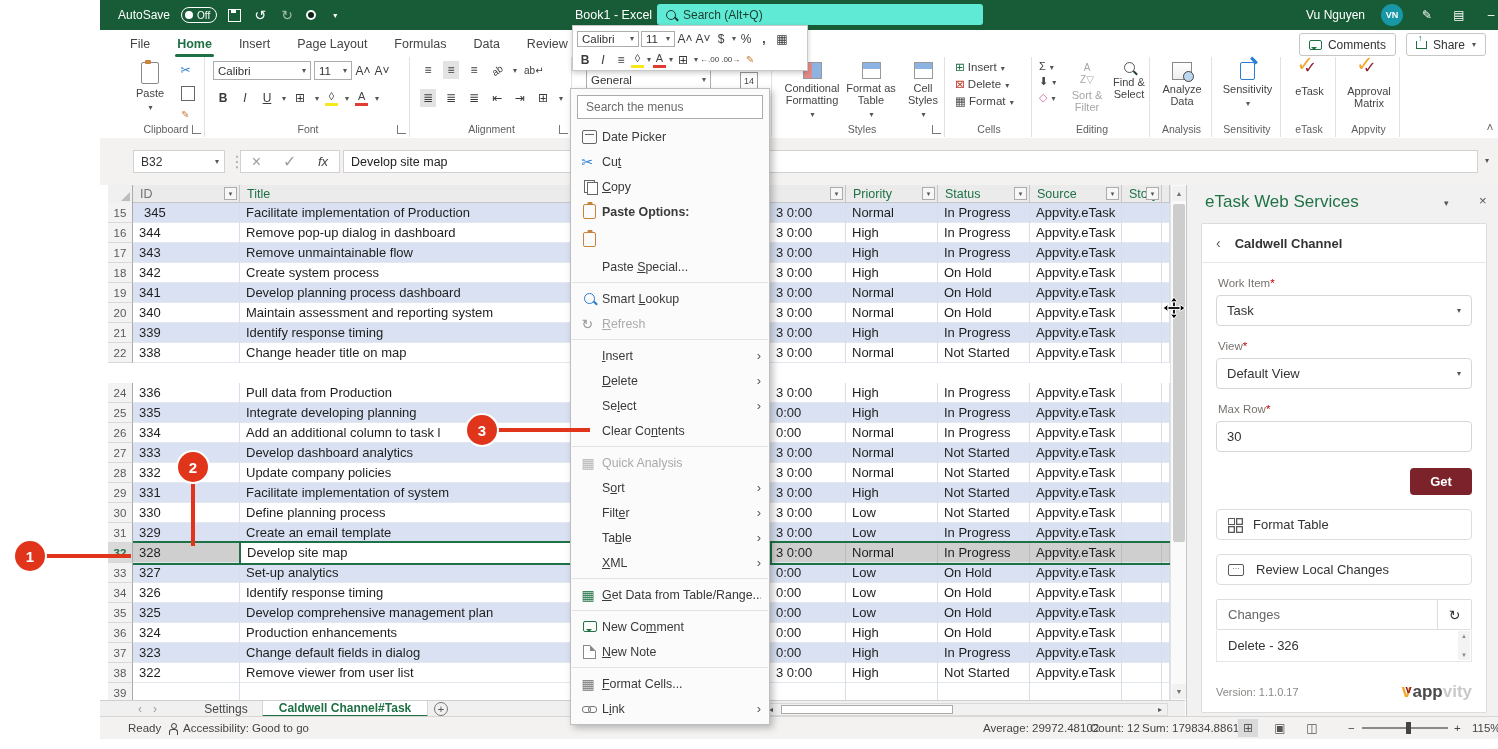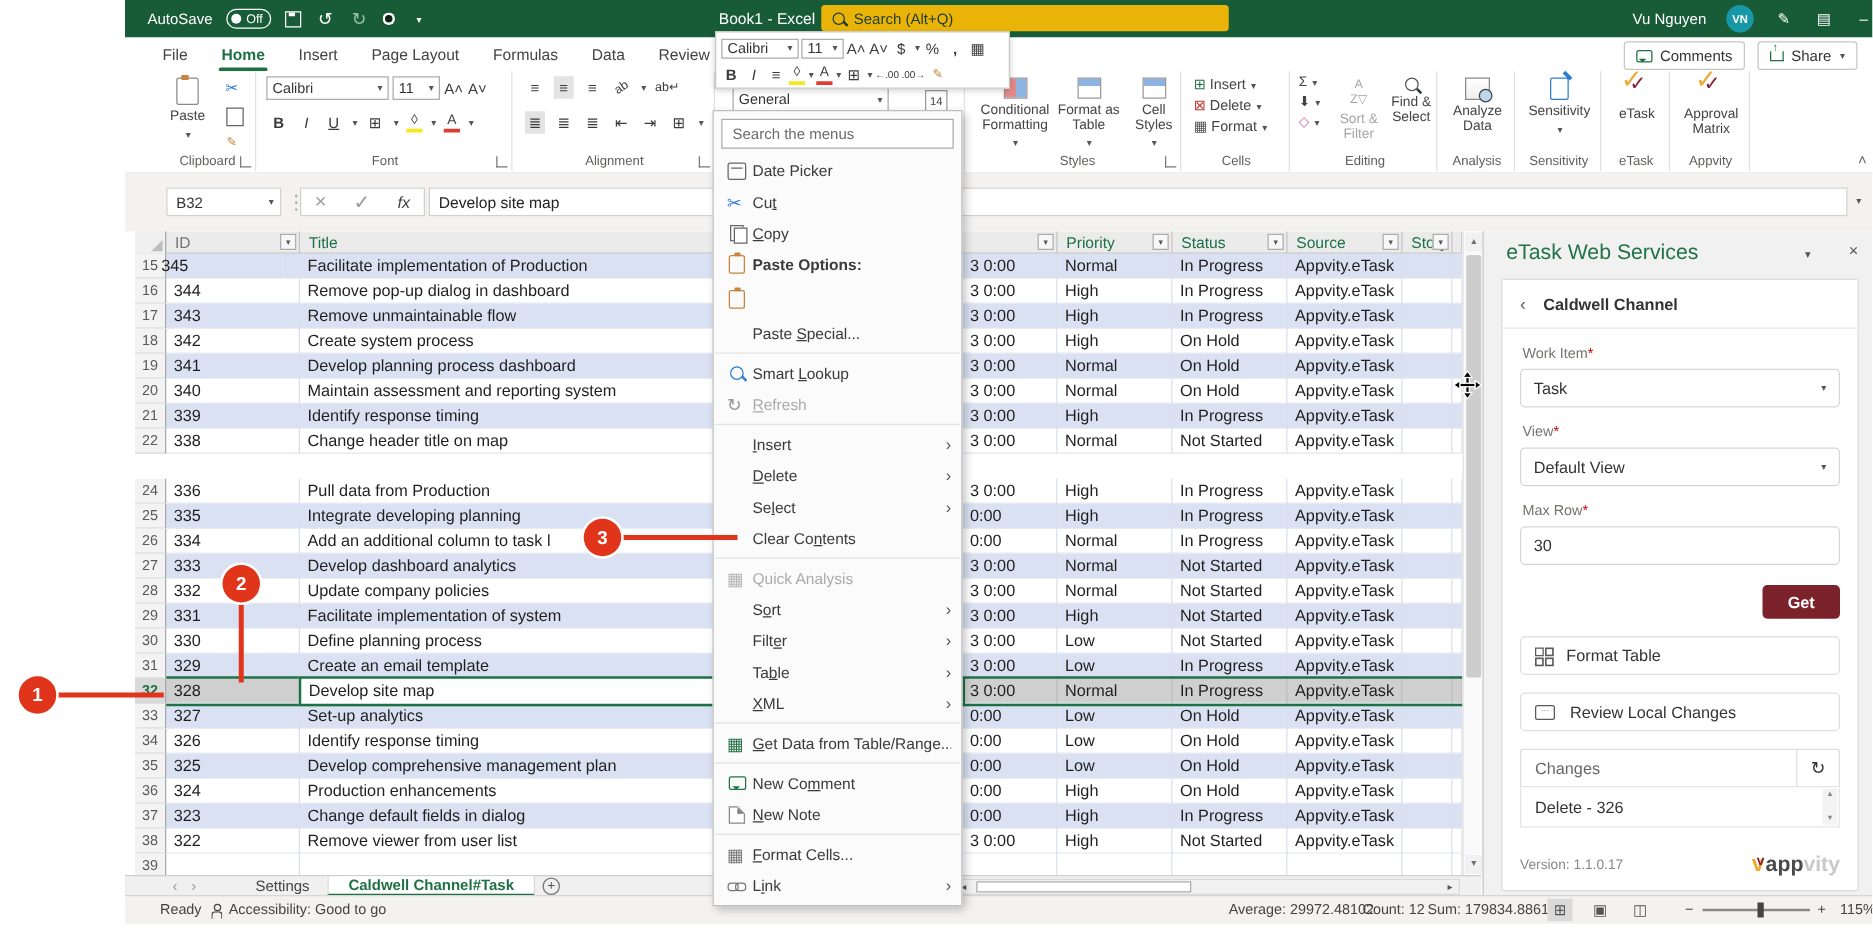--- a/index.html
+++ b/index.html
@@ -8,21 +8,21 @@
   .abs{position:absolute}
   
   .titlebar{position:absolute;left:100px;top:0;width:1468px;height:30px;background:#185C37;color:#fff;font-size:12px}
   .tb-left{position:absolute;left:18px;top:0;height:30px;display:flex;align-items:center;gap:11px}
   .as-pill{display:flex;align-items:center;gap:4px;border:1px solid #fff;border-radius:8px;height:14px;padding:0 6px 0 3px;font-size:10px}
   .as-dot{width:8px;height:8px;border-radius:50%;background:#fff}
   .ic-save{width:11px;height:11px;border:1.4px solid #fff;position:relative}
   .ic-save::before{content:"";position:absolute;left:2px;top:0;width:5px;height:3px;background:#fff}
   .ic-rec{width:10px;height:10px;border-radius:50%;background:#0b2417;box-shadow:0 0 0 2px #fff inset}
   .tb-title{position:absolute;left:475px;top:0;height:30px;display:flex;align-items:center;font-size:12.5px}
-  .tb-search{position:absolute;left:557px;top:4px;width:326px;height:21px;background:#eab308;border-radius:3px;display:flex;align-items:center;gap:7px;padding-left:9px;color:#1E3D2F;font-size:12px;box-sizing:border-box}
+  .tb-search{position:absolute;left:557px;top:4px;width:326px;height:21px;background:#5eead4;border-radius:3px;display:flex;align-items:center;gap:7px;padding-left:9px;color:#1E3D2F;font-size:12px;box-sizing:border-box}
   .mag{width:8px;height:8px;border:1.5px solid #1E3D2F;border-radius:50%;position:relative;flex:none}
   .mag::after{content:"";position:absolute;width:5px;height:1.5px;background:#1E3D2F;transform:rotate(45deg);right:-4px;bottom:-1px}
   .tb-right{position:absolute;right:10px;top:0;height:30px;display:flex;align-items:center;gap:16px}
   .avatar{width:22px;height:22px;border-radius:50%;background:#1898A6;display:flex;align-items:center;justify-content:center;font-size:9px;font-weight:700}
   .win-restore{width:9px;height:9px;border:1.2px solid #fff;position:relative}
   .win-restore::before{content:"";position:absolute;left:2px;top:-4px;width:9px;height:9px;border:1.2px solid #fff;border-left:none;border-bottom:none}
   
   .tabsrow{position:absolute;left:100px;top:30px;width:1398px;height:27px;background:#fff}
   .rtabs{position:absolute;left:30px;top:0;height:27px;display:flex;gap:27px;align-items:center;font-size:12.5px;color:#444}
   .rtab{position:relative;height:27px;display:flex;align-items:center;cursor:default}
@@ -430,21 +430,21 @@
         <div class="gh-cell" style="left: 1014px; width: 40px;">
           <span class="gh-lb">Story</span>
           <span class="flt">▾</span>
         </div>
         <div class="gh-cell" style="left: 1054px; width: 8px;">
           <span class="gh-lb">Sto</span>
         </div>
       </div>
       <div class="grow blue" style="top: 18px;">
         <div class="rn">15</div>
-        <div class="gcell" style="left: 10px; width: 107px; padding-left: 11px;">345</div>
+        <div class="gcell" style="left: 25px; width: 107px; padding-left: 11px;">345</div>
         <div class="gcell" style="left: 132px; width: 530px;">Facilitate implementation of Production</div>
         <div class="gcell" style="left: 662px; width: 76px;">3 0:00</div>
         <div class="gcell" style="left: 738px; width: 92px;">Normal</div>
         <div class="gcell" style="left: 830px; width: 92px;">In Progress</div>
         <div class="gcell" style="left: 922px; width: 92px;">Appvity.eTask</div>
         <div class="gcell" style="left: 1014px; width: 40px;"></div>
         <div class="gcell" style="left: 1054px; width: 8px;"></div>
       </div>
       <div class="grow" style="top: 38px;">
         <div class="rn">16</div>

